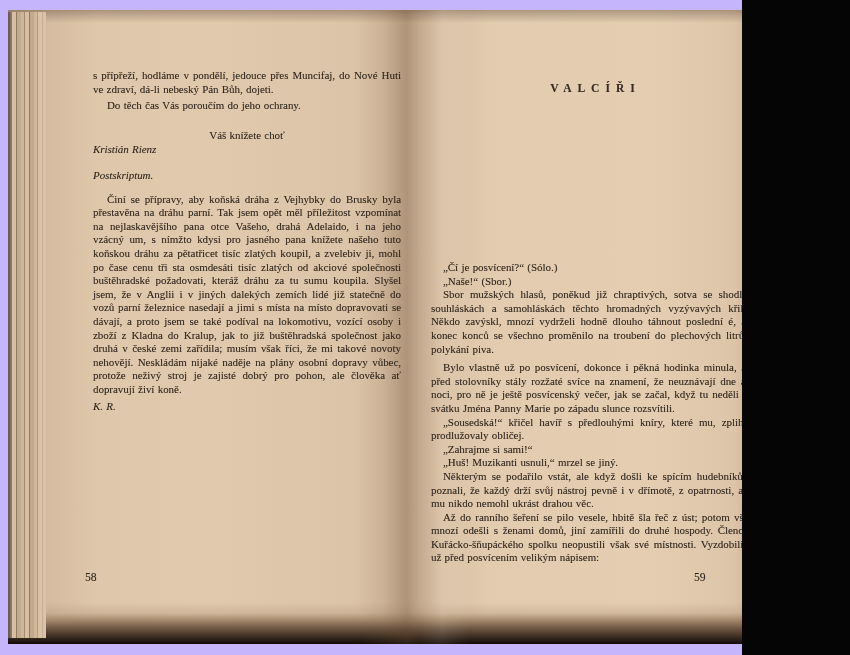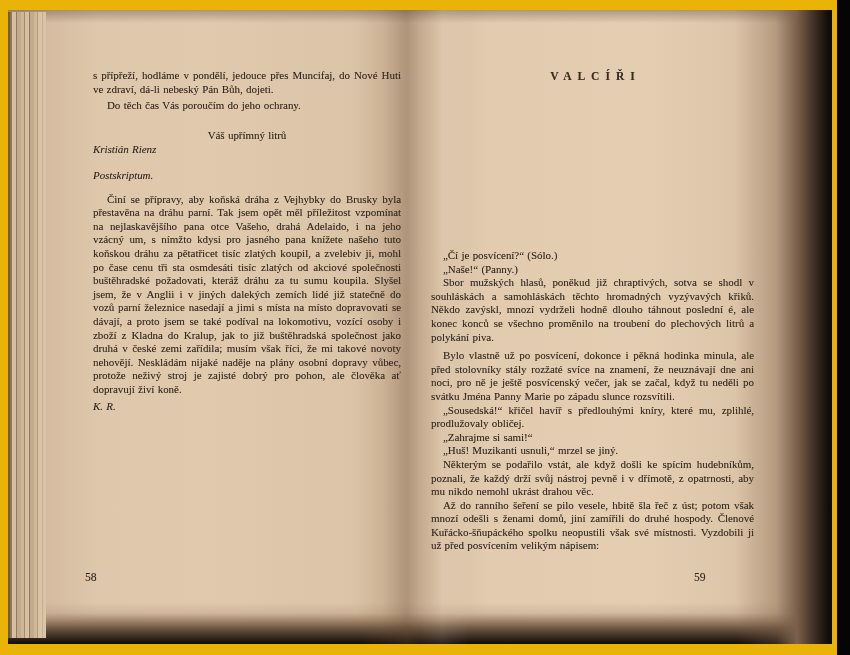--- a/index.html
+++ b/index.html
@@ -1,18 +1,18 @@
 <!DOCTYPE html>
 <html><head>
 <meta charset="utf-8">
 <style>
   html,body{margin:0;padding:0;background:#050505;}
   .screen{
-    position:relative;width:837px;height:655px;overflow:hidden;
-    background:#eab308;
+    position:relative;width:742px;height:655px;overflow:hidden;
+    background:#c4b5fd;
     font-family:"Liberation Serif","DejaVu Serif",serif;
   }
   
   .paper{
     position:absolute;left:8px;top:10px;width:824px;height:634px;
     background:
       
       linear-gradient(90deg, rgba(0,0,0,0) 350px, rgba(122,92,64,0.10) 374px,
         rgba(100,72,48,0.32) 399px, rgba(110,80,55,0.16) 412px,
         rgba(252,242,226,0.10) 434px, rgba(0,0,0,0) 462px),
@@ -38,21 +38,21 @@
       repeating-linear-gradient(90deg, #cfb697 0 3px, #a18a72 3px 4px, #d8bfa1 4px 8px,
         #8f7a64 8px 9px, #c3aa8c 9px 13px);
   }
   .textcol{position:absolute;color:#33291f;}
   .textcol p{
     margin:0;font-size:10.9px;line-height:13.6px;text-align:justify;
     word-spacing:0.6px;
     text-shadow:0.2px 0.2px 0 rgba(40,30,22,0.35);
   }
   .left-text{left:85px;top:59px;width:308px;}
-  .right-text{left:423px;top:60px;width:323px;}
+  .right-text{left:423px;top:72px;width:323px;}
   .title{
     font-size:11.5px;font-weight:600;letter-spacing:6px;text-align:center;
     text-indent:6px;margin:0;color:#382c22;
     text-shadow:0.2px 0.2px 0 rgba(40,30,22,0.35);
   }
   .ind{text-indent:14px;font-family:Liberation Serif, serif;}
   .ind-sm{text-indent:12px;}
   .center{text-align:center !important;}
   .right{text-align:right;}
   .ital{font-style:italic;}
@@ -75,31 +75,31 @@
 </head>
 <body>
 
 <div class="screen">
   <div class="paper">
     <div class="left-edges"></div>
 
     <div class="textcol left-text">
       <p>s přípřeží, hodláme v pondělí, jedouce přes Muncifaj, do Nové Huti ve zdraví, dá-li nebeský Pán Bůh, dojeti.</p>
       <p class="ind lp1">Do těch čas Vás poroučím do jeho ochrany.</p>
-      <p class="center lp2">Váš upřímný litrů</p>
+      <p class="center lp2">Váš knížete choť</p>
       <p class="right ital lp3">Kristián Rienz</p>
       <p class="ital lp4">Postskriptum.</p>
       <p class="ind lp5">Činí se přípravy, aby koňská dráha z Vejhybky do Brusky byla přestavěna na dráhu parní. Tak jsem opět měl příležitost vzpomínat na nejlaskavějšího pana otce Vašeho, drahá Adelaido, i na jeho vzácný um, s nímžto kdysi pro jasného pana knížete našeho tuto koňskou dráhu za pětatřicet tisíc zlatých koupil, a zvelebiv ji, mohl po čase cenu tři sta osmdesáti tisíc zlatých od akciové společnosti buštěhradské požadovati, kteráž dráhu za tu sumu koupila. Slyšel jsem, že v Anglii i v jiných dalekých zemích lidé již statečně do vozů parní železnice nasedají a jimi s místa na místo dopravovati se dávají, a proto jsem se také podíval na lokomotivu, vozící osoby i zboží z Kladna do Kralup, jak to již buštěhradská společnost jako druhá v české zemi zařídila; musím však říci, že mi takové novoty nehovějí. Neskládám nijaké naděje na plány osobní dopravy vůbec, protože neživý stroj je zajisté dobrý pro pohon, ale člověka ať dopravují živí koně.</p>
       <p class="right ital lp6">K. R.</p>
     </div>
 
     <div class="textcol right-text">
       <h1 class="title">VALCÍŘI</h1>
       <p class="ind-sm rp0">„Čí je posvícení?“ (Sólo.)</p>
-      <p class="ind-sm">„Naše!“ (Panny.)</p>
+      <p class="ind-sm">„Naše!“ (Sbor.)</p>
       <p class="ind-sm">Sbor mužských hlasů, poněkud již chraptivých, sotva se shodl v souhláskách a samohláskách těchto hromadných vyzývavých křiků. Někdo zavýskl, mnozí vydrželi hodně dlouho táhnout poslední é, ale konec konců se všechno proměnilo na troubení do plechových litrů a polykání piva.</p>
       <p class="ind-sm rp3">Bylo vlastně už po posvícení, dokonce i pěkná hodinka minula, ale před stolovníky stály rozžaté svíce na znamení, že neuznávají dne ani noci, pro ně je ještě posvícenský večer, jak se začal, když tu neděli po svátku Jména Panny Marie po západu slunce rozsvítili.</p>
       <p class="ind-sm">„Sousedská!“ křičel havíř s předlouhými kníry, které mu, zplihlé, prodlužovaly obličej.</p>
       <p class="ind-sm">„Zahrajme si sami!“</p>
       <p class="ind-sm">„Huš! Muzikanti usnuli,“ mrzel se jiný.</p>
       <p class="ind-sm">Některým se podařilo vstát, ale když došli ke spícím hudebníkům, poznali, že každý drží svůj nástroj pevně i v dřímotě, z opatrnosti, aby mu nikdo nemohl ukrást drahou věc.</p>
       <p class="ind-sm">Až do ranního šeření se pilo vesele, hbitě šla řeč z úst; potom však mnozí odešli s ženami domů, jiní zamířili do druhé hospody. Členové Kuřácko-šňupáckého spolku neopustili však své místnosti. Vyzdobili ji už před posvícením velikým nápisem:</p>
     </div>
   </div>
 

